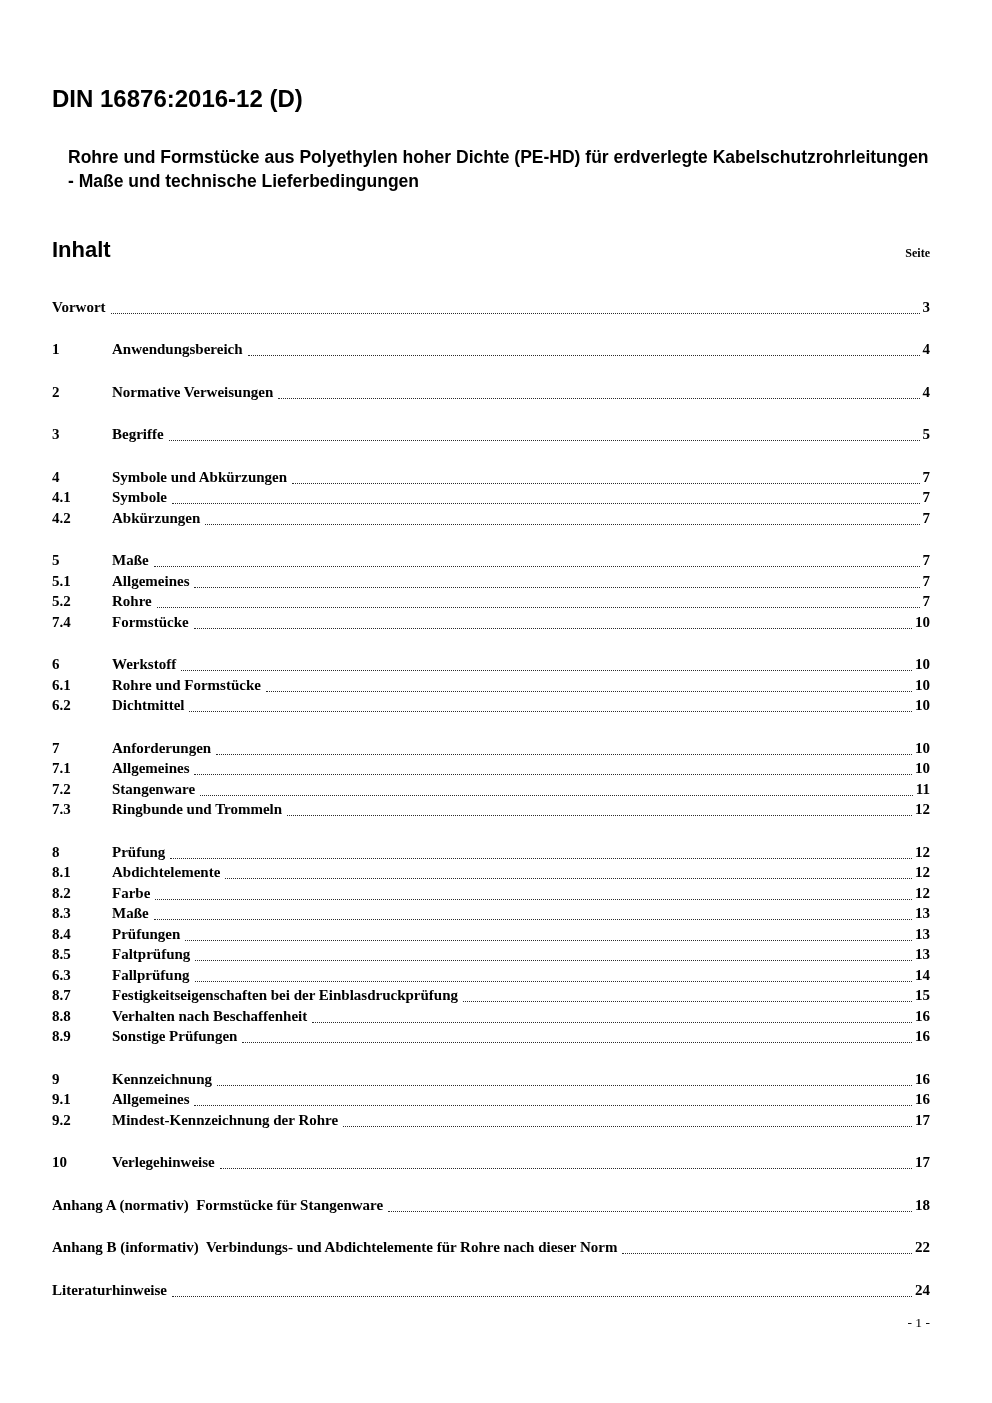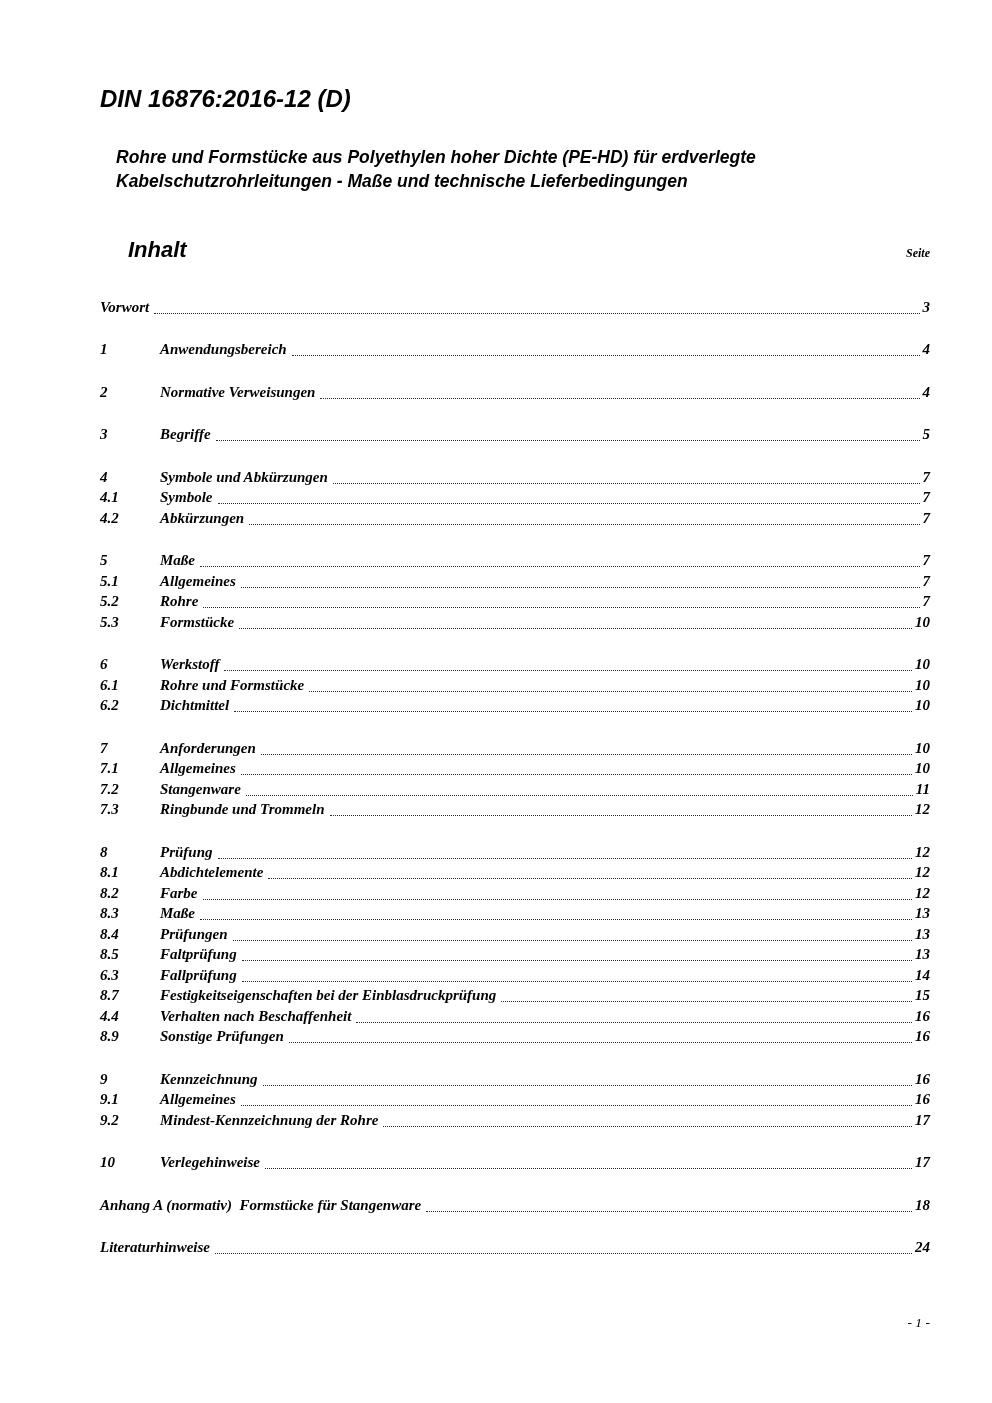--- a/index.html
+++ b/index.html
@@ -3,36 +3,35 @@
 <meta charset="utf-8">
 <style>
   * { box-sizing: border-box; }
   html, body { margin: 0; padding: 0; }
   body {
     width: 992px; height: 1403px;
     background: #ffffff; color: #000000;
     font-family: "Liberation Serif", serif;
     position: relative; overflow: hidden;
   }
-  .page { position: absolute; inset: 0; padding: 86px 62px 0 100px; font-style: italic; }
+  .page { position: absolute; inset: 0; padding: 86px 62px 0 52px; }
 
   .doc-number {
     font-family: "Liberation Sans", sans-serif;
     font-weight: bold; font-size: 24px; line-height: 1.1;
     margin: 0 0 34px 0;
   }
   .subtitle {
     font-family: "Liberation Sans", sans-serif;
     font-weight: bold; font-size: 17.5px; line-height: 1.33;
     margin: 0 0 44px 16px;
   }
   .toc-header {
     display: flex; justify-content: space-between; align-items: baseline;
     margin-bottom: 34px;
-    margin-left: 28px;
   }
   .toc-heading {
     font-family: "Liberation Sans", sans-serif;
     font-weight: bold; font-size: 22px;
   }
   .page-label { font-weight: bold; font-size: 12px; }
 
   .toc-group { margin-bottom: 10px; margin-top: 22px; }
   .toc-row {
     display: flex; align-items: baseline;
@@ -82,21 +81,21 @@
       </div>
       <div class="toc-group">
         <div class="toc-row"><span class="toc-num">4</span><span class="toc-title">Symbole und Abkürzungen</span><span class="toc-leader"></span><span class="toc-page">7</span></div>
         <div class="toc-row"><span class="toc-num">4.1</span><span class="toc-title">Symbole</span><span class="toc-leader"></span><span class="toc-page">7</span></div>
         <div class="toc-row"><span class="toc-num">4.2</span><span class="toc-title">Abkürzungen</span><span class="toc-leader"></span><span class="toc-page">7</span></div>
       </div>
       <div class="toc-group">
         <div class="toc-row"><span class="toc-num">5</span><span class="toc-title">Maße</span><span class="toc-leader"></span><span class="toc-page">7</span></div>
         <div class="toc-row"><span class="toc-num">5.1</span><span class="toc-title">Allgemeines</span><span class="toc-leader"></span><span class="toc-page">7</span></div>
         <div class="toc-row"><span class="toc-num">5.2</span><span class="toc-title">Rohre</span><span class="toc-leader"></span><span class="toc-page">7</span></div>
-        <div class="toc-row"><span class="toc-num">5.3</span><span class="toc-title">Formstücke</span><span class="toc-leader"></span><span class="toc-page">10</span></div>
+        <div class="toc-row"><span class="toc-num">7.4</span><span class="toc-title">Formstücke</span><span class="toc-leader"></span><span class="toc-page">10</span></div>
       </div>
       <div class="toc-group">
         <div class="toc-row"><span class="toc-num">6</span><span class="toc-title">Werkstoff</span><span class="toc-leader"></span><span class="toc-page">10</span></div>
         <div class="toc-row"><span class="toc-num">6.1</span><span class="toc-title">Rohre und Formstücke</span><span class="toc-leader"></span><span class="toc-page">10</span></div>
         <div class="toc-row"><span class="toc-num">6.2</span><span class="toc-title">Dichtmittel</span><span class="toc-leader"></span><span class="toc-page">10</span></div>
       </div>
       <div class="toc-group">
         <div class="toc-row"><span class="toc-num">7</span><span class="toc-title">Anforderungen</span><span class="toc-leader"></span><span class="toc-page">10</span></div>
         <div class="toc-row"><span class="toc-num">7.1</span><span class="toc-title">Allgemeines</span><span class="toc-leader"></span><span class="toc-page">10</span></div>
         <div class="toc-row"><span class="toc-num">7.2</span><span class="toc-title">Stangenware</span><span class="toc-leader"></span><span class="toc-page">11</span></div>
@@ -104,33 +103,36 @@
       </div>
       <div class="toc-group">
         <div class="toc-row"><span class="toc-num">8</span><span class="toc-title">Prüfung</span><span class="toc-leader"></span><span class="toc-page">12</span></div>
         <div class="toc-row"><span class="toc-num">8.1</span><span class="toc-title">Abdichtelemente</span><span class="toc-leader"></span><span class="toc-page">12</span></div>
         <div class="toc-row"><span class="toc-num">8.2</span><span class="toc-title">Farbe</span><span class="toc-leader"></span><span class="toc-page">12</span></div>
         <div class="toc-row"><span class="toc-num">8.3</span><span class="toc-title">Maße</span><span class="toc-leader"></span><span class="toc-page">13</span></div>
         <div class="toc-row"><span class="toc-num">8.4</span><span class="toc-title">Prüfungen</span><span class="toc-leader"></span><span class="toc-page">13</span></div>
         <div class="toc-row"><span class="toc-num">8.5</span><span class="toc-title">Faltprüfung</span><span class="toc-leader"></span><span class="toc-page">13</span></div>
         <div class="toc-row"><span class="toc-num">6.3</span><span class="toc-title">Fallprüfung</span><span class="toc-leader"></span><span class="toc-page">14</span></div>
         <div class="toc-row"><span class="toc-num">8.7</span><span class="toc-title">Festigkeitseigenschaften bei der Einblasdruckprüfung</span><span class="toc-leader"></span><span class="toc-page">15</span></div>
-        <div class="toc-row"><span class="toc-num">4.4</span><span class="toc-title">Verhalten nach Beschaffenheit</span><span class="toc-leader"></span><span class="toc-page">16</span></div>
+        <div class="toc-row"><span class="toc-num">8.8</span><span class="toc-title">Verhalten nach Beschaffenheit</span><span class="toc-leader"></span><span class="toc-page">16</span></div>
         <div class="toc-row"><span class="toc-num">8.9</span><span class="toc-title">Sonstige Prüfungen</span><span class="toc-leader"></span><span class="toc-page">16</span></div>
       </div>
       <div class="toc-group">
         <div class="toc-row"><span class="toc-num">9</span><span class="toc-title">Kennzeichnung</span><span class="toc-leader"></span><span class="toc-page">16</span></div>
         <div class="toc-row"><span class="toc-num">9.1</span><span class="toc-title">Allgemeines</span><span class="toc-leader"></span><span class="toc-page">16</span></div>
         <div class="toc-row"><span class="toc-num">9.2</span><span class="toc-title">Mindest-Kennzeichnung der Rohre</span><span class="toc-leader"></span><span class="toc-page">17</span></div>
       </div>
       <div class="toc-group">
         <div class="toc-row"><span class="toc-num">10</span><span class="toc-title">Verlegehinweise</span><span class="toc-leader"></span><span class="toc-page">17</span></div>
       </div>
       <div class="toc-group">
         <div class="toc-row"><span class="toc-title">Anhang A (normativ)  Formstücke für Stangenware</span><span class="toc-leader"></span><span class="toc-page">18</span></div>
       </div>
       <div class="toc-group">
+        <div class="toc-row"><span class="toc-title">Anhang B (informativ)  Verbindungs- und Abdichtelemente für Rohre nach dieser Norm</span><span class="toc-leader"></span><span class="toc-page">22</span></div>
+      </div>
+      <div class="toc-group">
         <div class="toc-row"><span class="toc-title">Literaturhinweise</span><span class="toc-leader"></span><span class="toc-page">24</span></div>
       </div>
     </div>
 
   <div class="footer">- 1 -</div>
 </div>
 
 </body></html>

